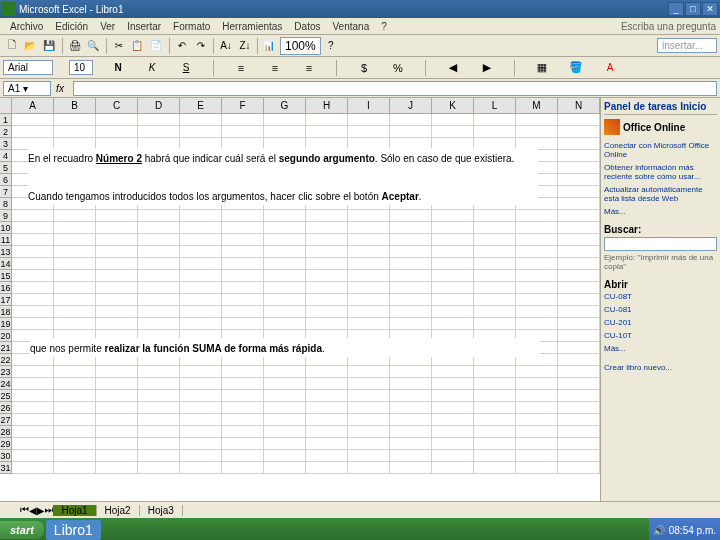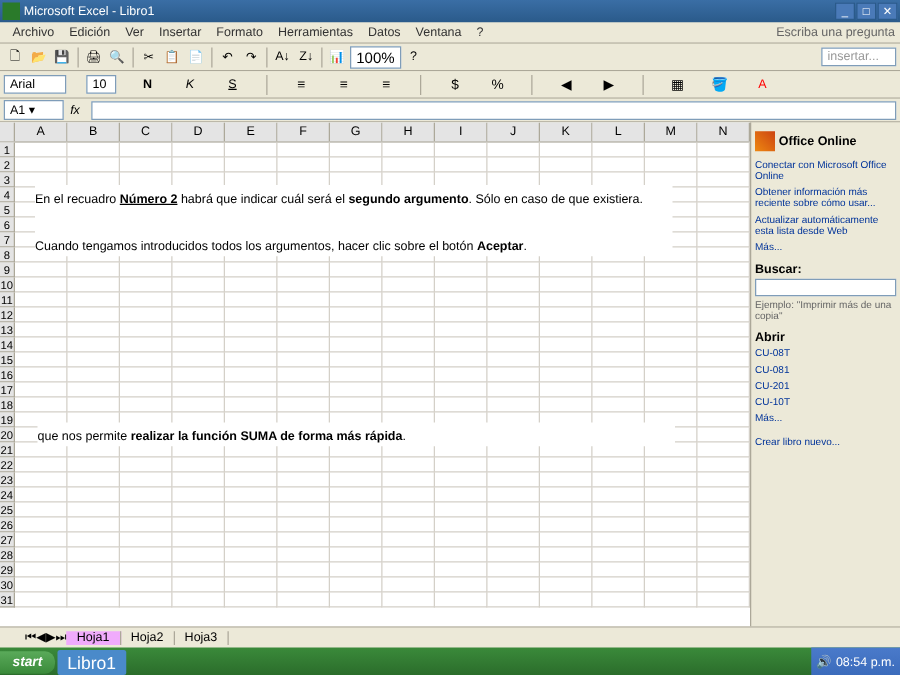--- a/index.html
+++ b/index.html
@@ -36,21 +36,21 @@
 .overlay3{position:absolute;left:30px;top:240px;width:510px;font-size:14px;font-family:Arial;line-height:1.35;background:#fff}
 .autosum{display:inline-block;vertical-align:middle;border:1px solid #7a96df;background:#e8eef8;padding:2px 4px;font-size:14px;margin-left:4px}
 .autosum::after{content:" ▾";font-size:9px}
 .taskpane{width:120px;background:#ece9d8;border-left:1px solid #aca899;padding:3px;font-size:9px}
 .tphdr{font-weight:bold;color:#003399;margin-bottom:4px;border-bottom:1px solid #aca899;padding-bottom:2px}
 .tpitem{color:#003399;padding:2px 0;font-size:8px}
 .ofonline{display:flex;align-items:center;gap:3px;margin:4px 0}
 .oflogo{width:16px;height:16px;background:linear-gradient(45deg,#e81,#c41)}
 .sheettabs{height:17px;background:#ece9d8;display:flex;align-items:center;border-top:1px solid #aca899;padding-left:20px}
 .stab{padding:0 8px;font-size:10px;border-right:1px solid #aca899}
-.stab.active{background:#f0abfc}
+.stab.active{background:#4d7c0f}
 .taskbar{height:24px;background:linear-gradient(#3a8a3a,#2a6a2a);display:flex;align-items:center}
 .start{background:linear-gradient(#5aaa5a,#3a8a3a);color:#fff;padding:3px 10px;font-style:italic;font-weight:bold;font-size:11px;border-radius:0 8px 8px 0}
 .tray{margin-left:auto;display:flex;align-items:center;gap:3px;padding:0 4px;background:linear-gradient(#4a7aca,#3a6aba);height:100%;color:#fff;font-size:9px}
 .taskbtn{background:#4a8aca;color:#fff;padding:2px 8px;margin-left:2px;font-size:14px;border-radius:2px}
 </style>
 </head>
 <body>
 
 <div class="titlebar">
   <div class="icon"></div>
@@ -338,37 +338,20 @@
           <div class="cell"></div>
           <div class="cell"></div>
           <div class="cell"></div>
           <div class="cell"></div>
           <div class="cell"></div>
           <div class="cell"></div>
           <div class="cell"></div>
           <div class="cell"></div>
         </div>
         <div class="row">
-          <div class="rh">12</div>
-          <div class="cell"></div>
-          <div class="cell"></div>
-          <div class="cell"></div>
-          <div class="cell"></div>
-          <div class="cell"></div>
-          <div class="cell"></div>
-          <div class="cell"></div>
-          <div class="cell"></div>
-          <div class="cell"></div>
-          <div class="cell"></div>
-          <div class="cell"></div>
-          <div class="cell"></div>
-          <div class="cell"></div>
-          <div class="cell"></div>
-        </div>
-        <div class="row">
           <div class="rh">13</div>
           <div class="cell"></div>
           <div class="cell"></div>
           <div class="cell"></div>
           <div class="cell"></div>
           <div class="cell"></div>
           <div class="cell"></div>
           <div class="cell"></div>
           <div class="cell"></div>
           <div class="cell"></div>
@@ -692,20 +675,21 @@
       <span>Cuando tengamos introducidos todos los argumentos, hacer clic sobre el botón </span><b><span>Aceptar</span></b><span>.</span>
     </div>
 
 
     <div class="overlay3">
       <span>que nos permite </span><b><span>realizar la función SUMA de forma más rápida</span></b><span>.</span>
     </div>
   </div>
 
   <div class="taskpane">
+    <div class="tphdr">Panel de tareas Inicio</div>
     <div class="ofonline">
       <div class="oflogo"></div>
       <b>Office Online</b>
     </div>
     <div class="tpitem">Conectar con Microsoft Office Online</div>
     <div class="tpitem">Obtener información más reciente sobre cómo usar...</div>
     <div class="tpitem">Actualizar automáticamente esta lista desde Web</div>
     <div class="tpitem">Más...</div>
     <div style="margin-top:6px"><b>Buscar:</b></div>
     <div style="border:1px solid #7f9db9;background:#fff;height:14px;margin:2px 0"></div>

